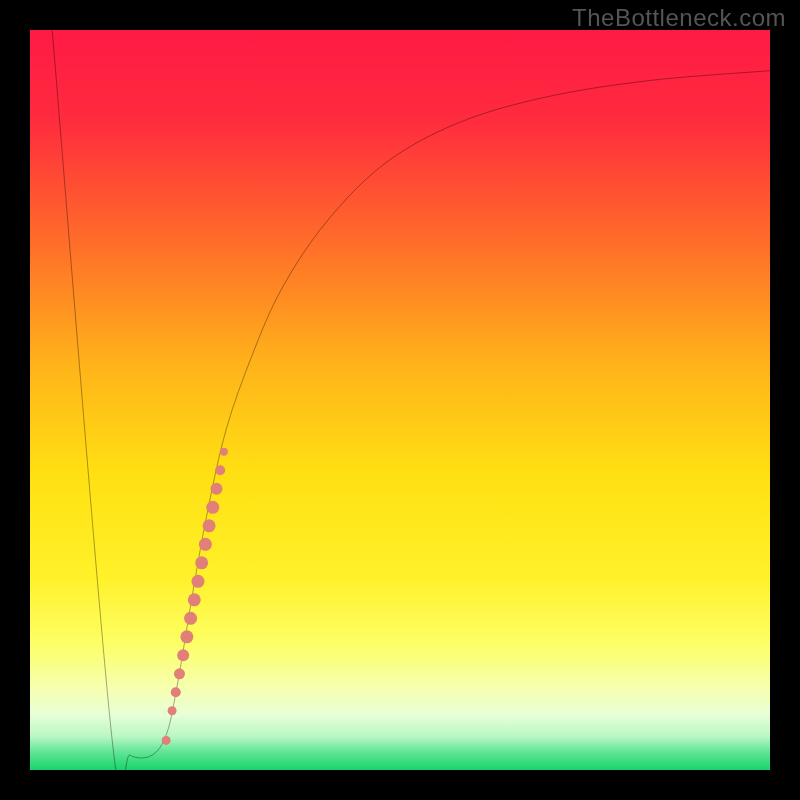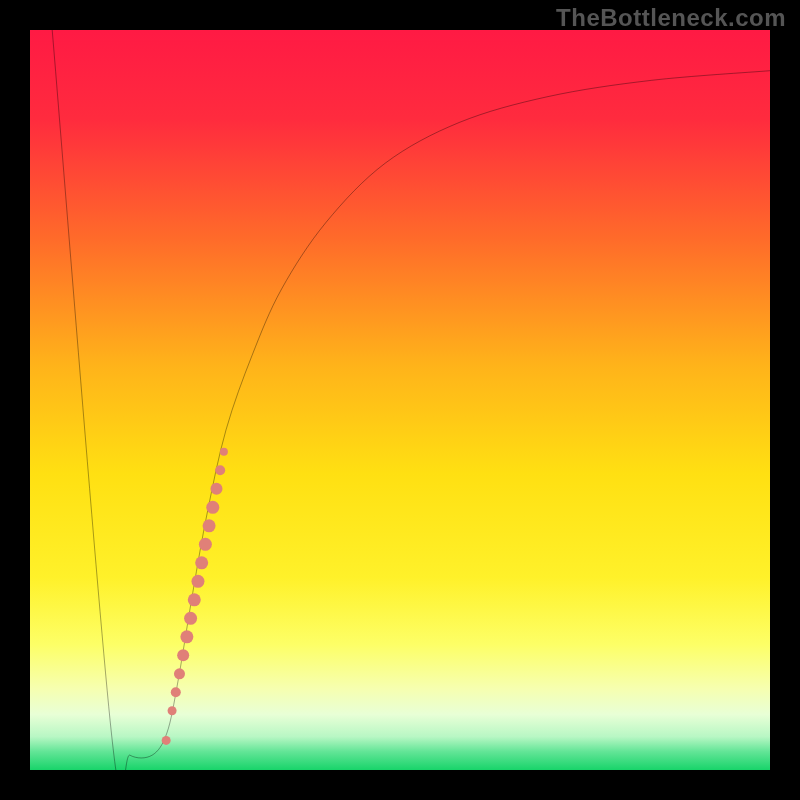--- a/index.html
+++ b/index.html
@@ -15,21 +15,21 @@
     position: relative;
     width: 800px;
     height: 800px;
   }
   .watermark {
     position: absolute;
     top: 4px;
     right: 14px;
     color: #555;
     font-size: 24px;
-    font-weight: 700;
+    font-weight: 400;
     letter-spacing: 0.5px;
     z-index: 5;
     user-select: none;
   }
   svg.plot {
     position: absolute;
     left: 30px;
     top: 30px;
     width: 740px;
     height: 740px;

